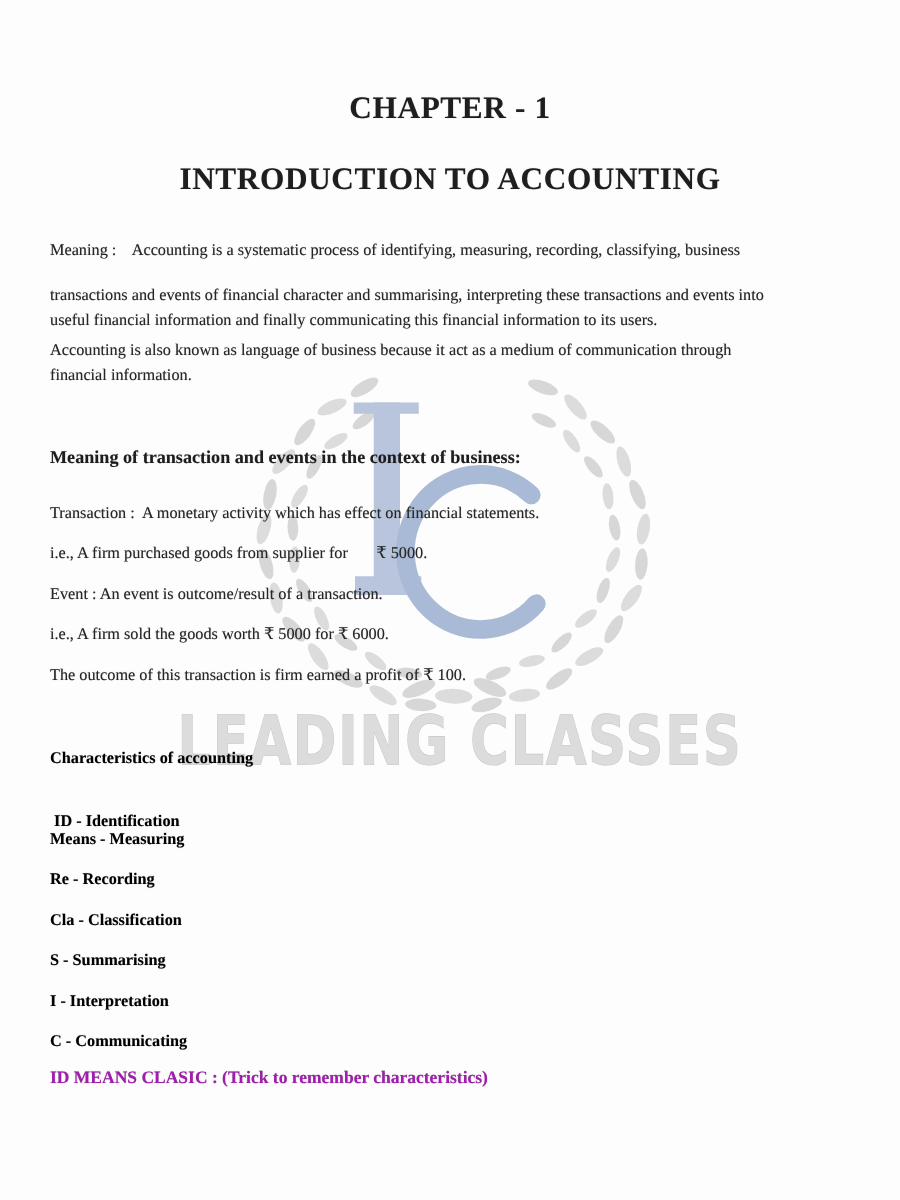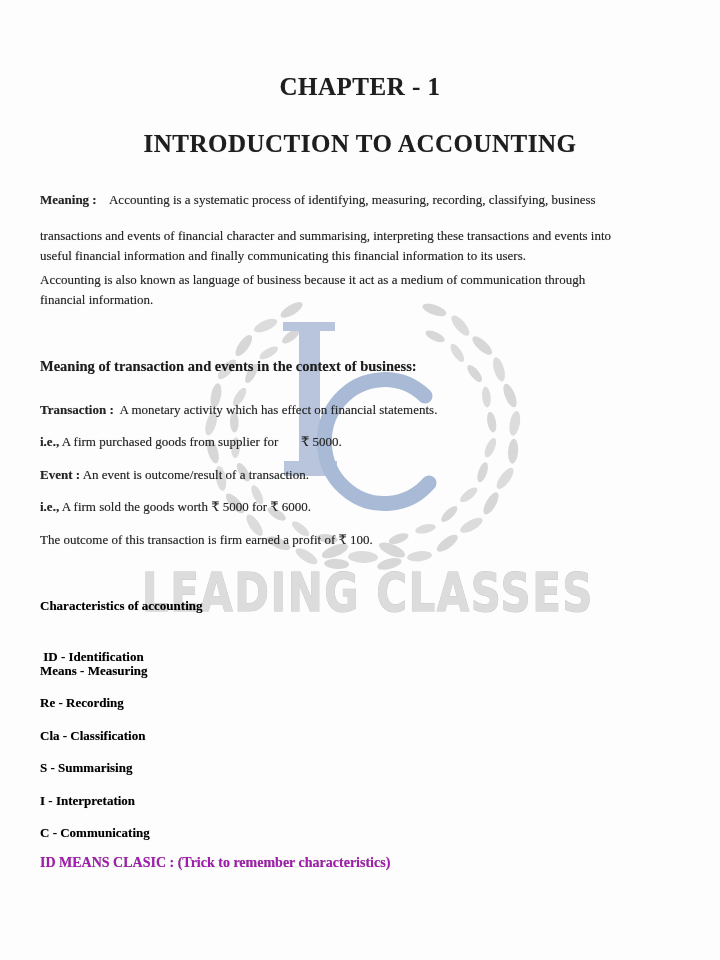--- a/index.html
+++ b/index.html
@@ -16,21 +16,21 @@
     font-family:"DejaVu Sans","Liberation Sans",sans-serif;
     font-weight:bold; font-size:54px; letter-spacing:2px;
     paint-order:stroke; stroke:#c7c7c7; stroke-width:1px;
   }
   
   #content{position:absolute; inset:0; z-index:2; text-shadow:0 0 0.7px rgba(40,40,40,.45);}
   .ct{position:absolute; left:0; width:720px; text-align:center; margin:0;
       font-weight:bold; font-size:25px; letter-spacing:.5px; color:#1e1e1e;}
   .line{position:absolute; left:40px; width:648px; margin:0;
         font-size:13px; line-height:20px; white-space:pre-wrap;}
-  .b{font-weight:bold;}
+  .b{font-weight:normal;}
   .sec-head{font-weight:bold; font-size:14.5px; color:#1d1d1d;}
   .char{font-weight:bold; color:#000000;}
   .trick{font-weight:bold; font-size:14px; color:#a21caf;}
 </style>
 </head>
 <body>
 
 <div id="page">
 
   <div id="watermark">

